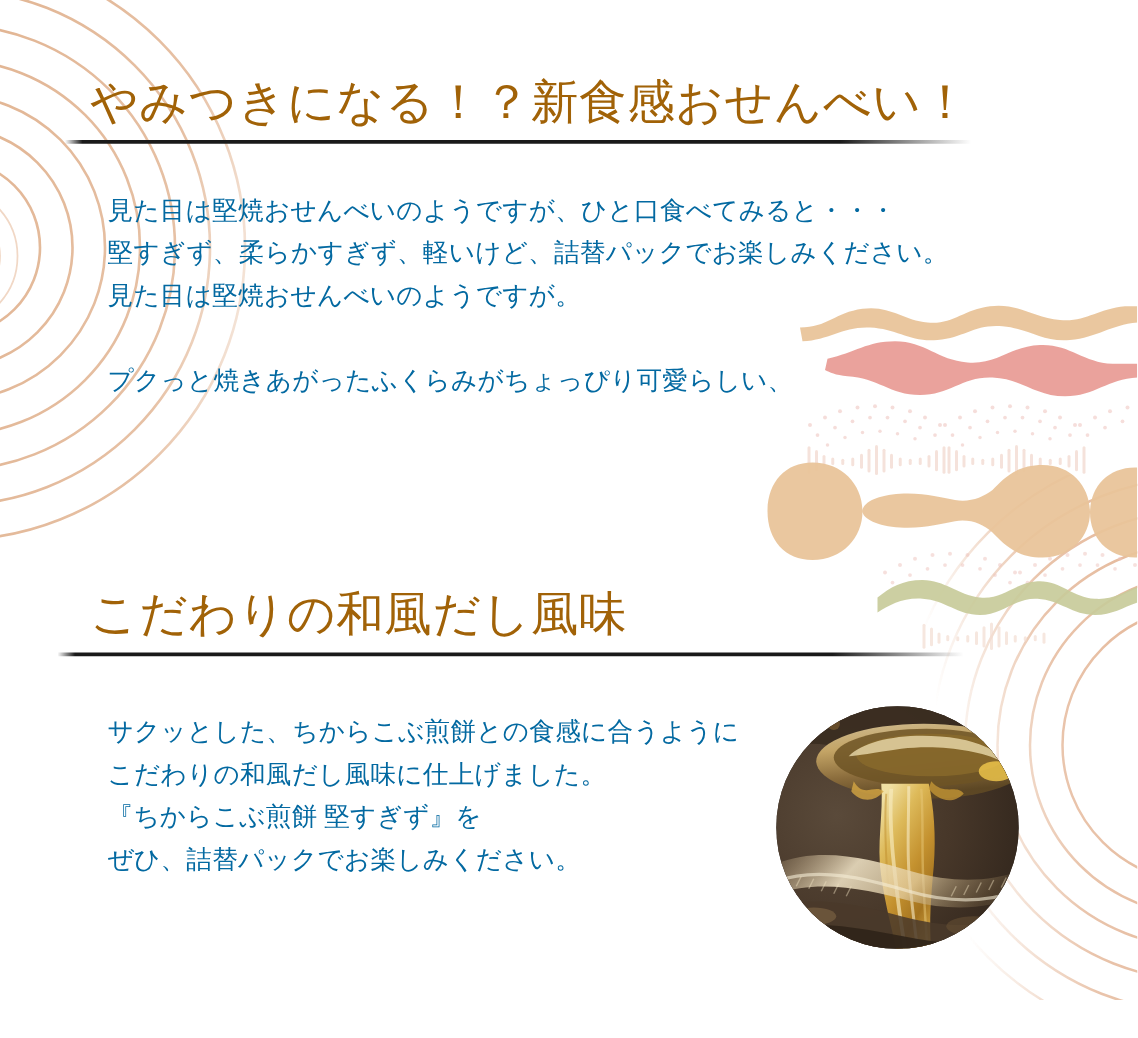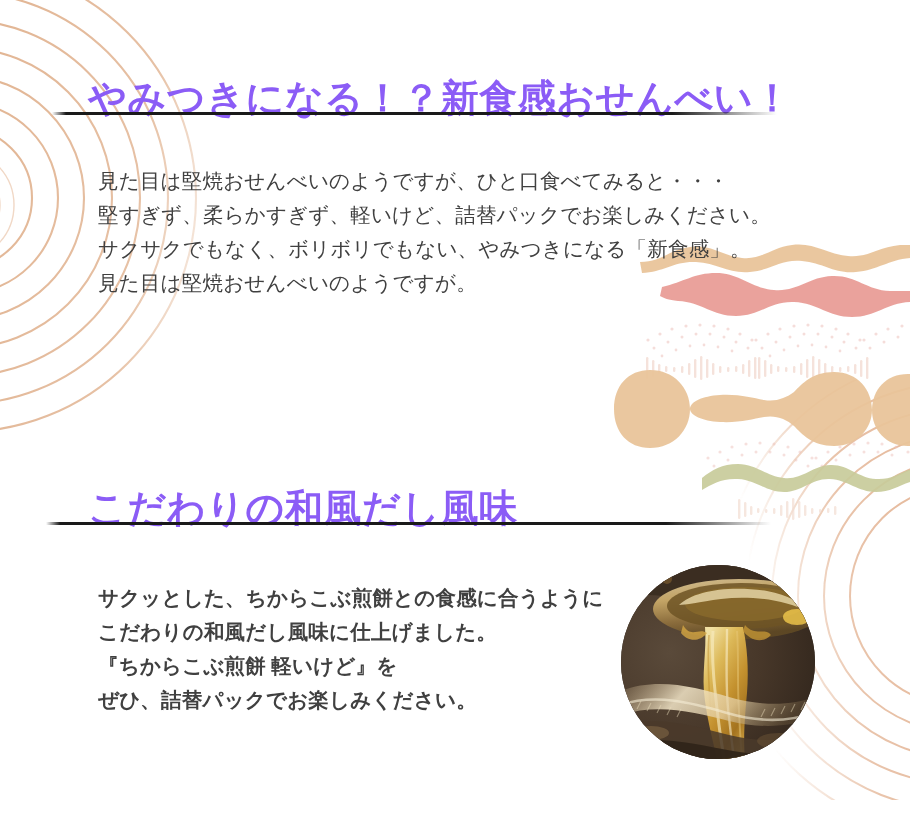--- a/index.html
+++ b/index.html
@@ -29,47 +29,47 @@
   .content {
     position: absolute;
     inset: 0;
     z-index: 2;
   }
 
   .section { position: absolute; }
 
   .heading {
     font-family: "Liberation Serif", "DejaVu Serif", serif;
-    font-weight: 700;
+    font-weight: 400;
     font-size: 38px;
     line-height: 1.0;
     letter-spacing: 0.5px;
-    color: #8b5cf6;
+    color: #a16207;
     white-space: nowrap;
-    margin: 16px;
+    margin: 0;
   }
 
   .rule {
     height: 3px;
     border: 0;
     margin: 0;
     background: linear-gradient(to right,
         rgba(26,26,26,0) 0px,
         rgba(26,26,26,1) 14px,
         rgba(26,26,26,1) 620px,
         rgba(26,26,26,0) 725px);
   }
 
   .body-text {
     font-family: "Liberation Serif", "DejaVu Serif", serif;
     font-size: 20.5px;
     line-height: 34px;
-    color: #404040;
+    color: #0369a1;
     letter-spacing: 0.2px;
-    margin: 16px;
+    margin: 4px;
     white-space: nowrap;
   }
   .body-text p { margin: 0; }
   .para-gap { height: 34px; }
 
   
   .photo-circle {
     position: absolute;
     width: 194px;
     height: 194px;
@@ -470,34 +470,34 @@
 
     <div class="section" style="left:0; top:0; width:910px;">
 
       <h1 class="heading" style="position:absolute; left:72px; top:63px;">やみつきになる！？新食感おせんべい！</h1>
 
       <hr class="rule" style="position:absolute; left:52px; top:112px; width:725px;">
 
       <div class="body-text" style="position:absolute; left:82px; top:148px;">
         <p>見た目は堅焼おせんべいのようですが、ひと口食べてみると・・・</p>
         <p>堅すぎず、柔らかすぎず、軽いけど、詰替パックでお楽しみください。</p>
-        <p>サクサクでもなく、ボリボリでもない、やみつきになる「新食感」。</p>
         <p>見た目は堅焼おせんべいのようですが。</p>
         <div class="para-gap"></div>
+        <p>プクっと焼きあがったふくらみがちょっぴり可愛らしい、</p>
       </div>
     </div>
 
     <div class="section" style="left:0; top:0; width:910px;">
 
       <h2 class="heading" style="position:absolute; left:72px; top:473px;">こだわりの和風だし風味</h2>
 
       <hr class="rule" style="position:absolute; left:46px; top:522px; width:731px;">
 
-      <div class="body-text" style="position:absolute; left:82px; top:565px;font-weight:bold;">
+      <div class="body-text" style="position:absolute; left:82px; top:565px;">
         <p>サクッとした、ちからこぶ煎餅との食感に合うように</p>
         <p>こだわりの和風だし風味に仕上げました。</p>
-        <p>『ちからこぶ煎餅 軽いけど』を</p>
+        <p>『ちからこぶ煎餅 堅すぎず』を</p>
         <p>ぜひ、詰替パックでお楽しみください。</p>
       </div>
     </div>
 
   </div>
 </div>
 
 </body></html>

